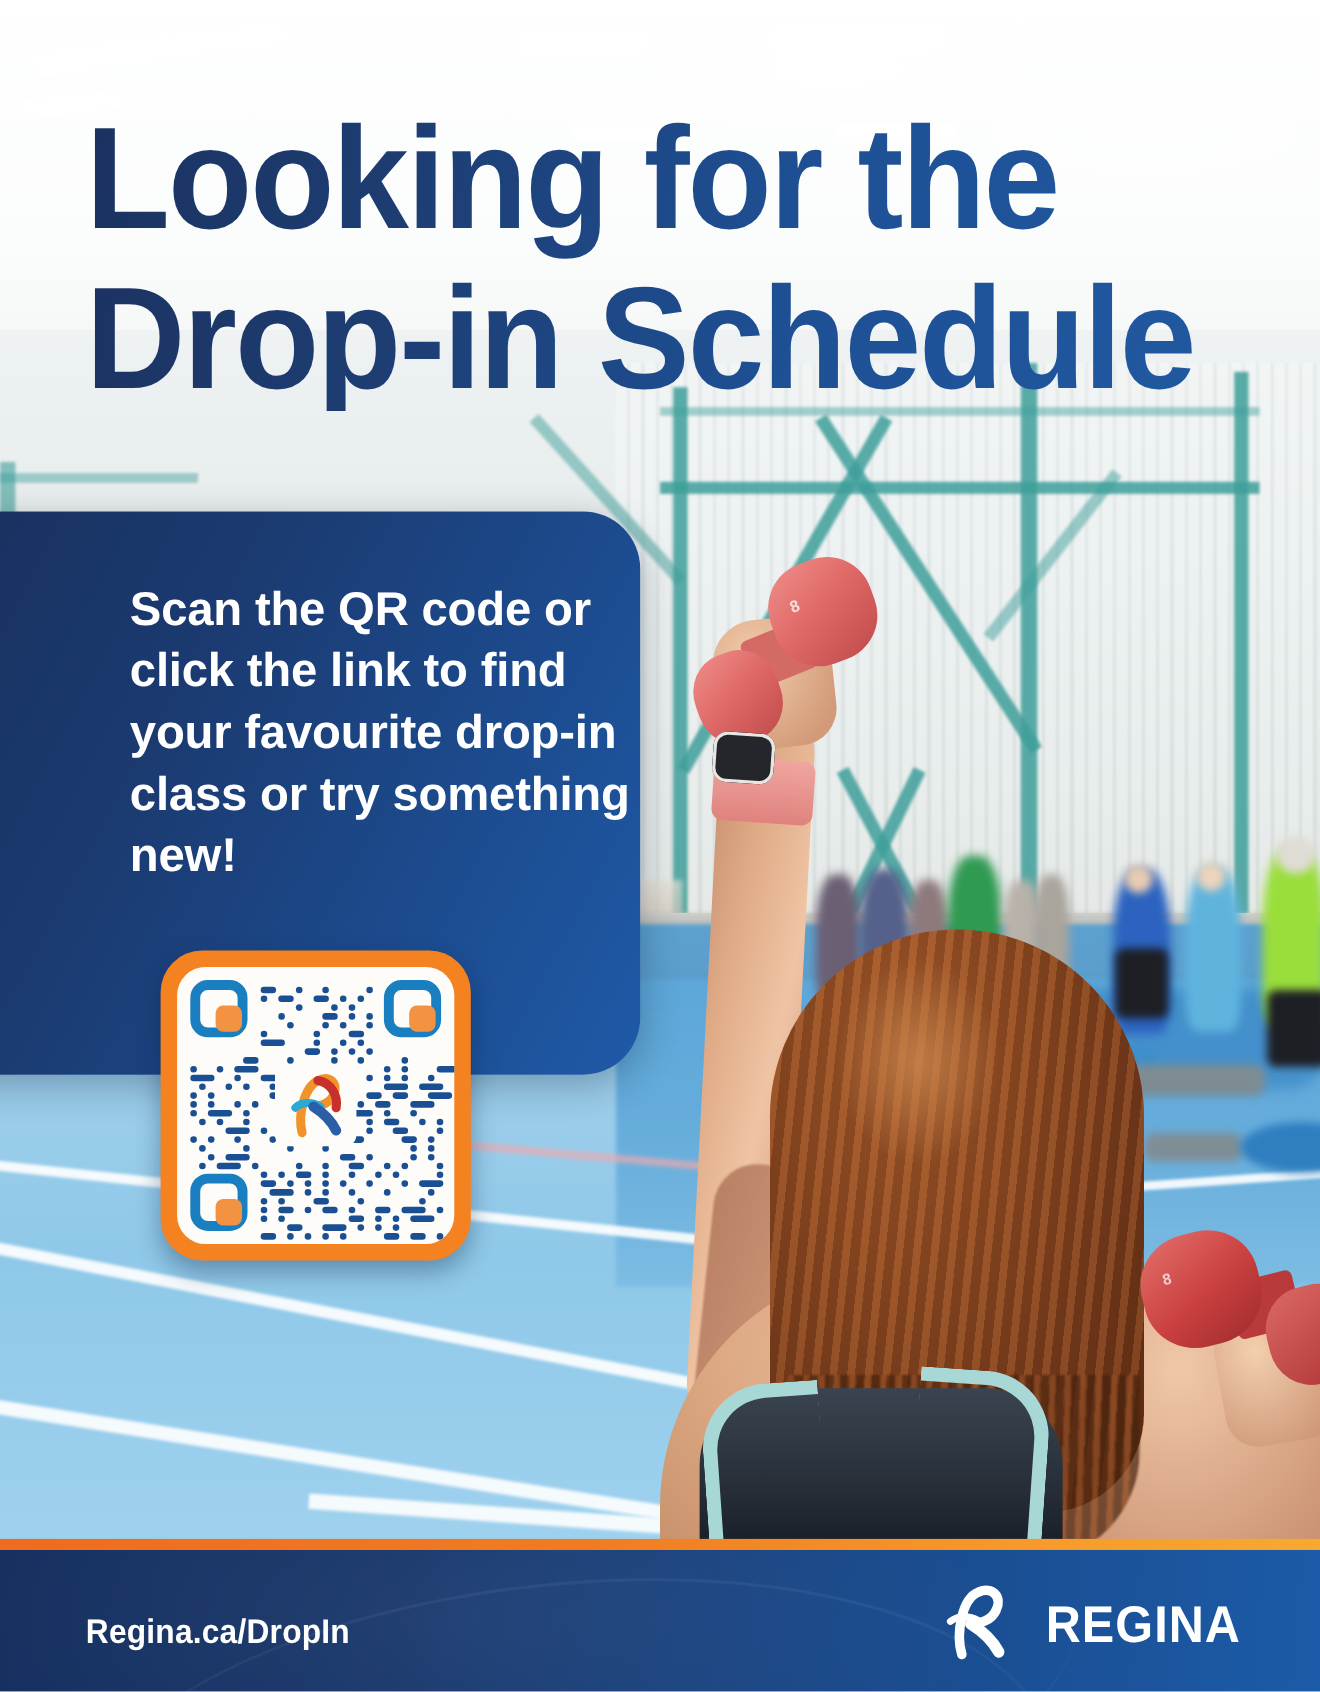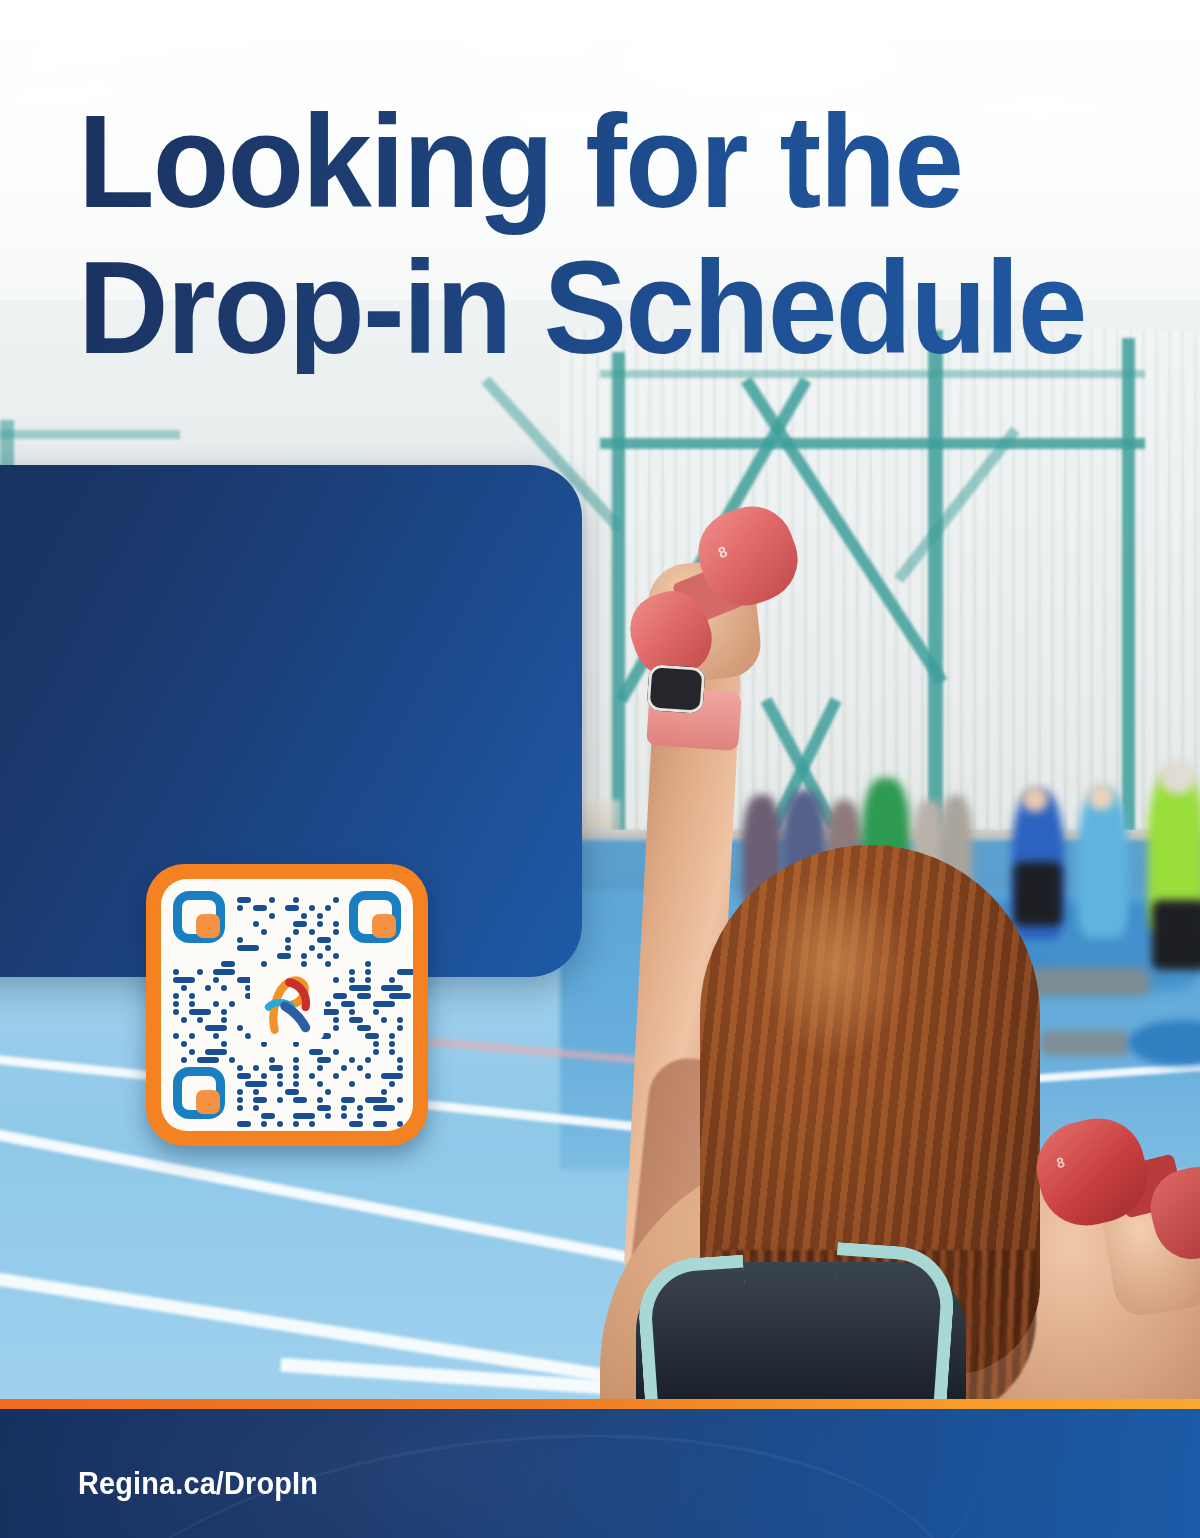--- a/index.html
+++ b/index.html
@@ -429,20 +429,21 @@
     <div class="db2a"></div>
     <div class="db2txt">8</div>
   </div>
 
   <div class="headline">
     <span class="hl-line hl1">Looking for the</span>
     <span class="hl-line hl2">Drop-in Schedule?</span>
   </div>
 
   <div class="card"></div>
+  <div class="card-text">Scan the QR code or click the link to find your favourite drop-in class or try something new!</div>
 
   <div class="qr-wrap">
     <div class="qr-inner">
       <div class="qr-canvas" id="qr-canvas">
           <div class="qr-mod" style="left: 75.9559px; top: 18px; width: 13.989px; height: 5.79448px; background: rgb(27, 79, 147);"></div>
           <div class="qr-mod" style="left: 107.934px; top: 18px; width: 5.99448px; height: 5.79448px; background: rgb(27, 79, 147);"></div>
           <div class="qr-mod" style="left: 131.917px; top: 18px; width: 5.99448px; height: 5.79448px; background: rgb(27, 79, 147);"></div>
           <div class="qr-mod" style="left: 171.89px; top: 18px; width: 5.99448px; height: 5.79448px; background: rgb(27, 79, 147);"></div>
           <div class="qr-mod" style="left: 75.9559px; top: 25.9945px; width: 5.99448px; height: 5.79448px; background: rgb(27, 79, 147);"></div>
           <div class="qr-mod" style="left: 91.9448px; top: 25.9945px; width: 13.989px; height: 5.79448px; background: rgb(27, 79, 147);"></div>
@@ -633,14 +634,24 @@
       </div>
     </div>
   </div>
 
   <div class="orange-bar"></div>
   <div class="footer">
     <div class="footer-swoosh"></div>
     <div class="footer-swoosh2"></div>
   </div>
   <div class="footer-url">Regina.ca/DropIn</div>
+  <div class="brand">
+    <span>
+      <svg viewBox="0 0 64 64" width="74" height="74" aria-hidden="true">
+        <path d="M22 58 C17 42 22 14 35 9 C46 4 54 13 49 23 C45 32 35 34 29 34" fill="none" stroke="#ffffff" stroke-width="7.5" stroke-linecap="round"></path>
+        <path d="M13 32 C20 26 31 28 37 33" fill="none" stroke="#ffffff" stroke-width="5.5" stroke-linecap="round"></path>
+        <path d="M29 34 C37 39 46 47 51 56" fill="none" stroke="#ffffff" stroke-width="9" stroke-linecap="round"></path>
+      </svg>
+    </span>
+    <span class="brand-word">REGINA</span>
+  </div>
 
 </div>
 
 </body></html>

